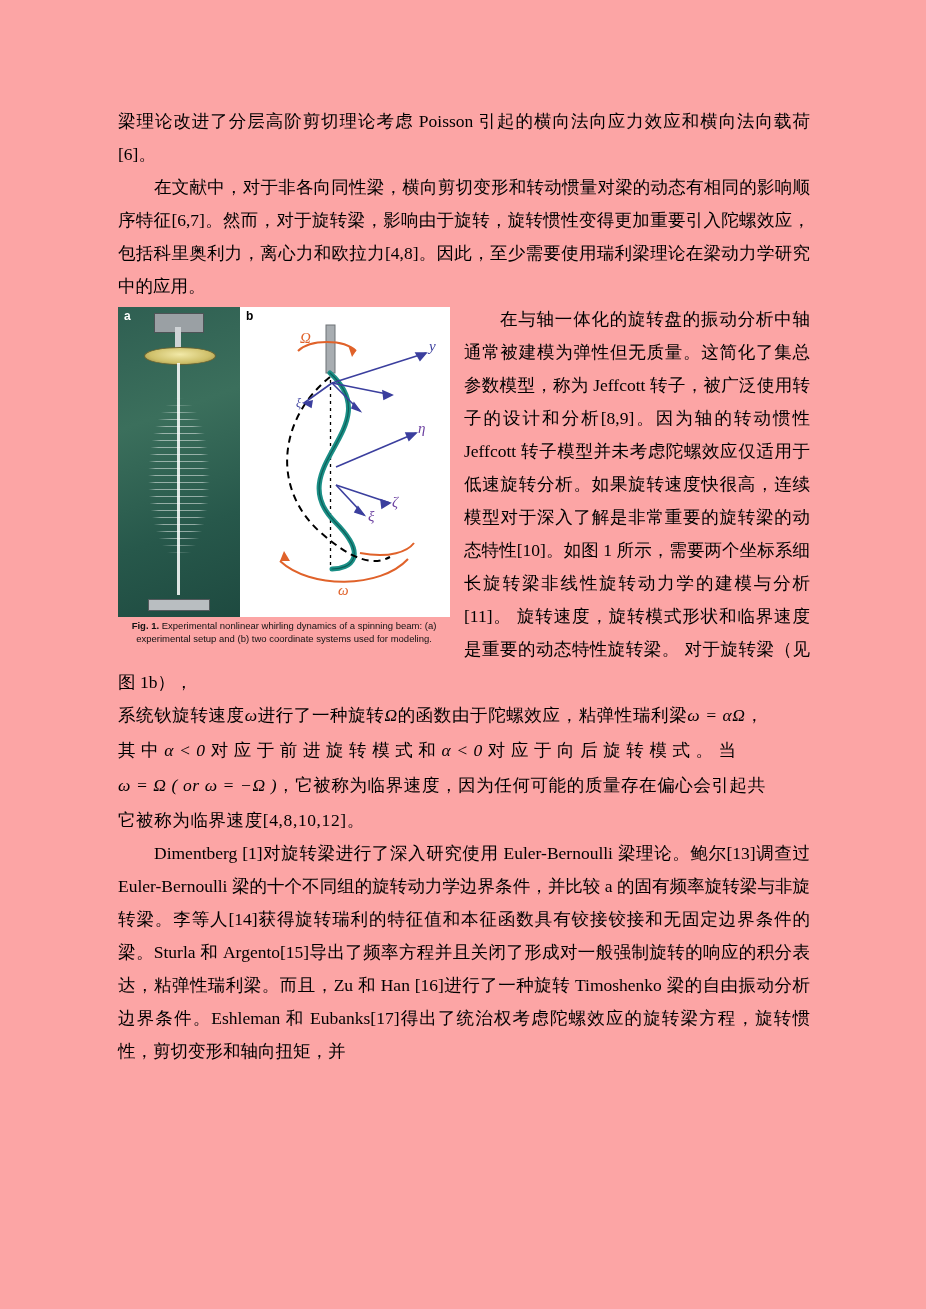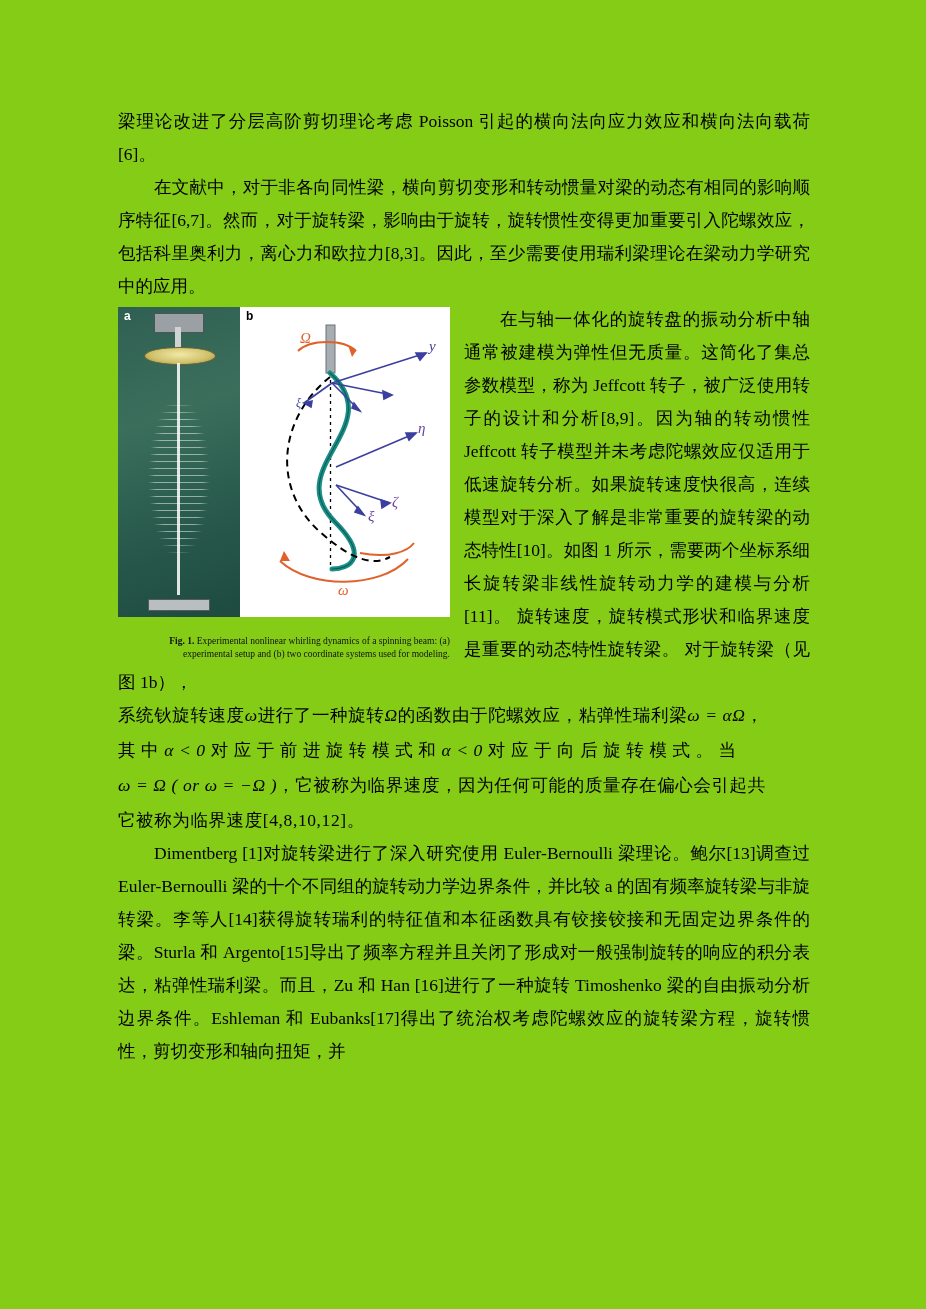--- a/index.html
+++ b/index.html
@@ -8,21 +8,21 @@
     background: #ffffff;
   }
   body {
     font-family: "Liberation Serif", "DejaVu Serif", serif;
     color: #000000;
   }
   .page {
     position: relative;
     width: 926px;
     height: 1309px;
-    background: #84cc16;
+    background: #fca5a5;
     overflow: hidden;
   }
   .content {
     position: absolute;
     left: 118px;
     top: 105px;
     width: 692px;
   }
   p {
     margin: 0;
@@ -116,26 +116,26 @@
   }
   .fig-right .lbl {
     position: absolute;
     left: 6px; top: 2px;
     font-size: 12px;
     font-weight: bold;
     font-family: "Liberation Sans", sans-serif;
     color: #000;
   }
   .fig-caption {
-    font-family: Liberation Serif, serif;
+    font-family: Liberation Sans, sans-serif;
     font-size: 9.5px;
     line-height: 13px;
     color: #111;
-    margin-top: 18px;
-    text-align: right;
+    margin-top: 2px;
+    text-align: center;
   }
   .fig-caption b { font-weight: bold; }
 
   .math { font-family: "Liberation Serif", serif; }
   .it { font-style: italic; }
   .eqline {
     display: block;
     margin: 2px 0 0 0;
   }
   .just-loose {
@@ -144,21 +144,21 @@
   }
 </style>
 </head>
 <body>
 
 <div class="page">
   <div class="content">
 
     <p>梁理论改进了分层高阶剪切理论考虑 Poisson 引起的横向法向应力效应和横向法向载荷[6]。</p>
 
-    <p class="indent">在文献中，对于非各向同性梁，横向剪切变形和转动惯量对梁的动态有相同的影响顺序特征[6,7]。然而，对于旋转梁，影响由于旋转，旋转惯性变得更加重要引入陀螺效应，包括科里奥利力，离心力和欧拉力[8,3]。因此，至少需要使用瑞利梁理论在梁动力学研究中的应用。</p>
+    <p class="indent">在文献中，对于非各向同性梁，横向剪切变形和转动惯量对梁的动态有相同的影响顺序特征[6,7]。然而，对于旋转梁，影响由于旋转，旋转惯性变得更加重要引入陀螺效应，包括科里奥利力，离心力和欧拉力[4,8]。因此，至少需要使用瑞利梁理论在梁动力学研究中的应用。</p>
 
     <div class="figure-block">
 
       <div class="figure">
         <div class="fig-images">
 
           <div class="fig-left">
             <span class="lbl">a</span>
             <div class="clamp-top"></div>
             <div class="rodtop"></div>

